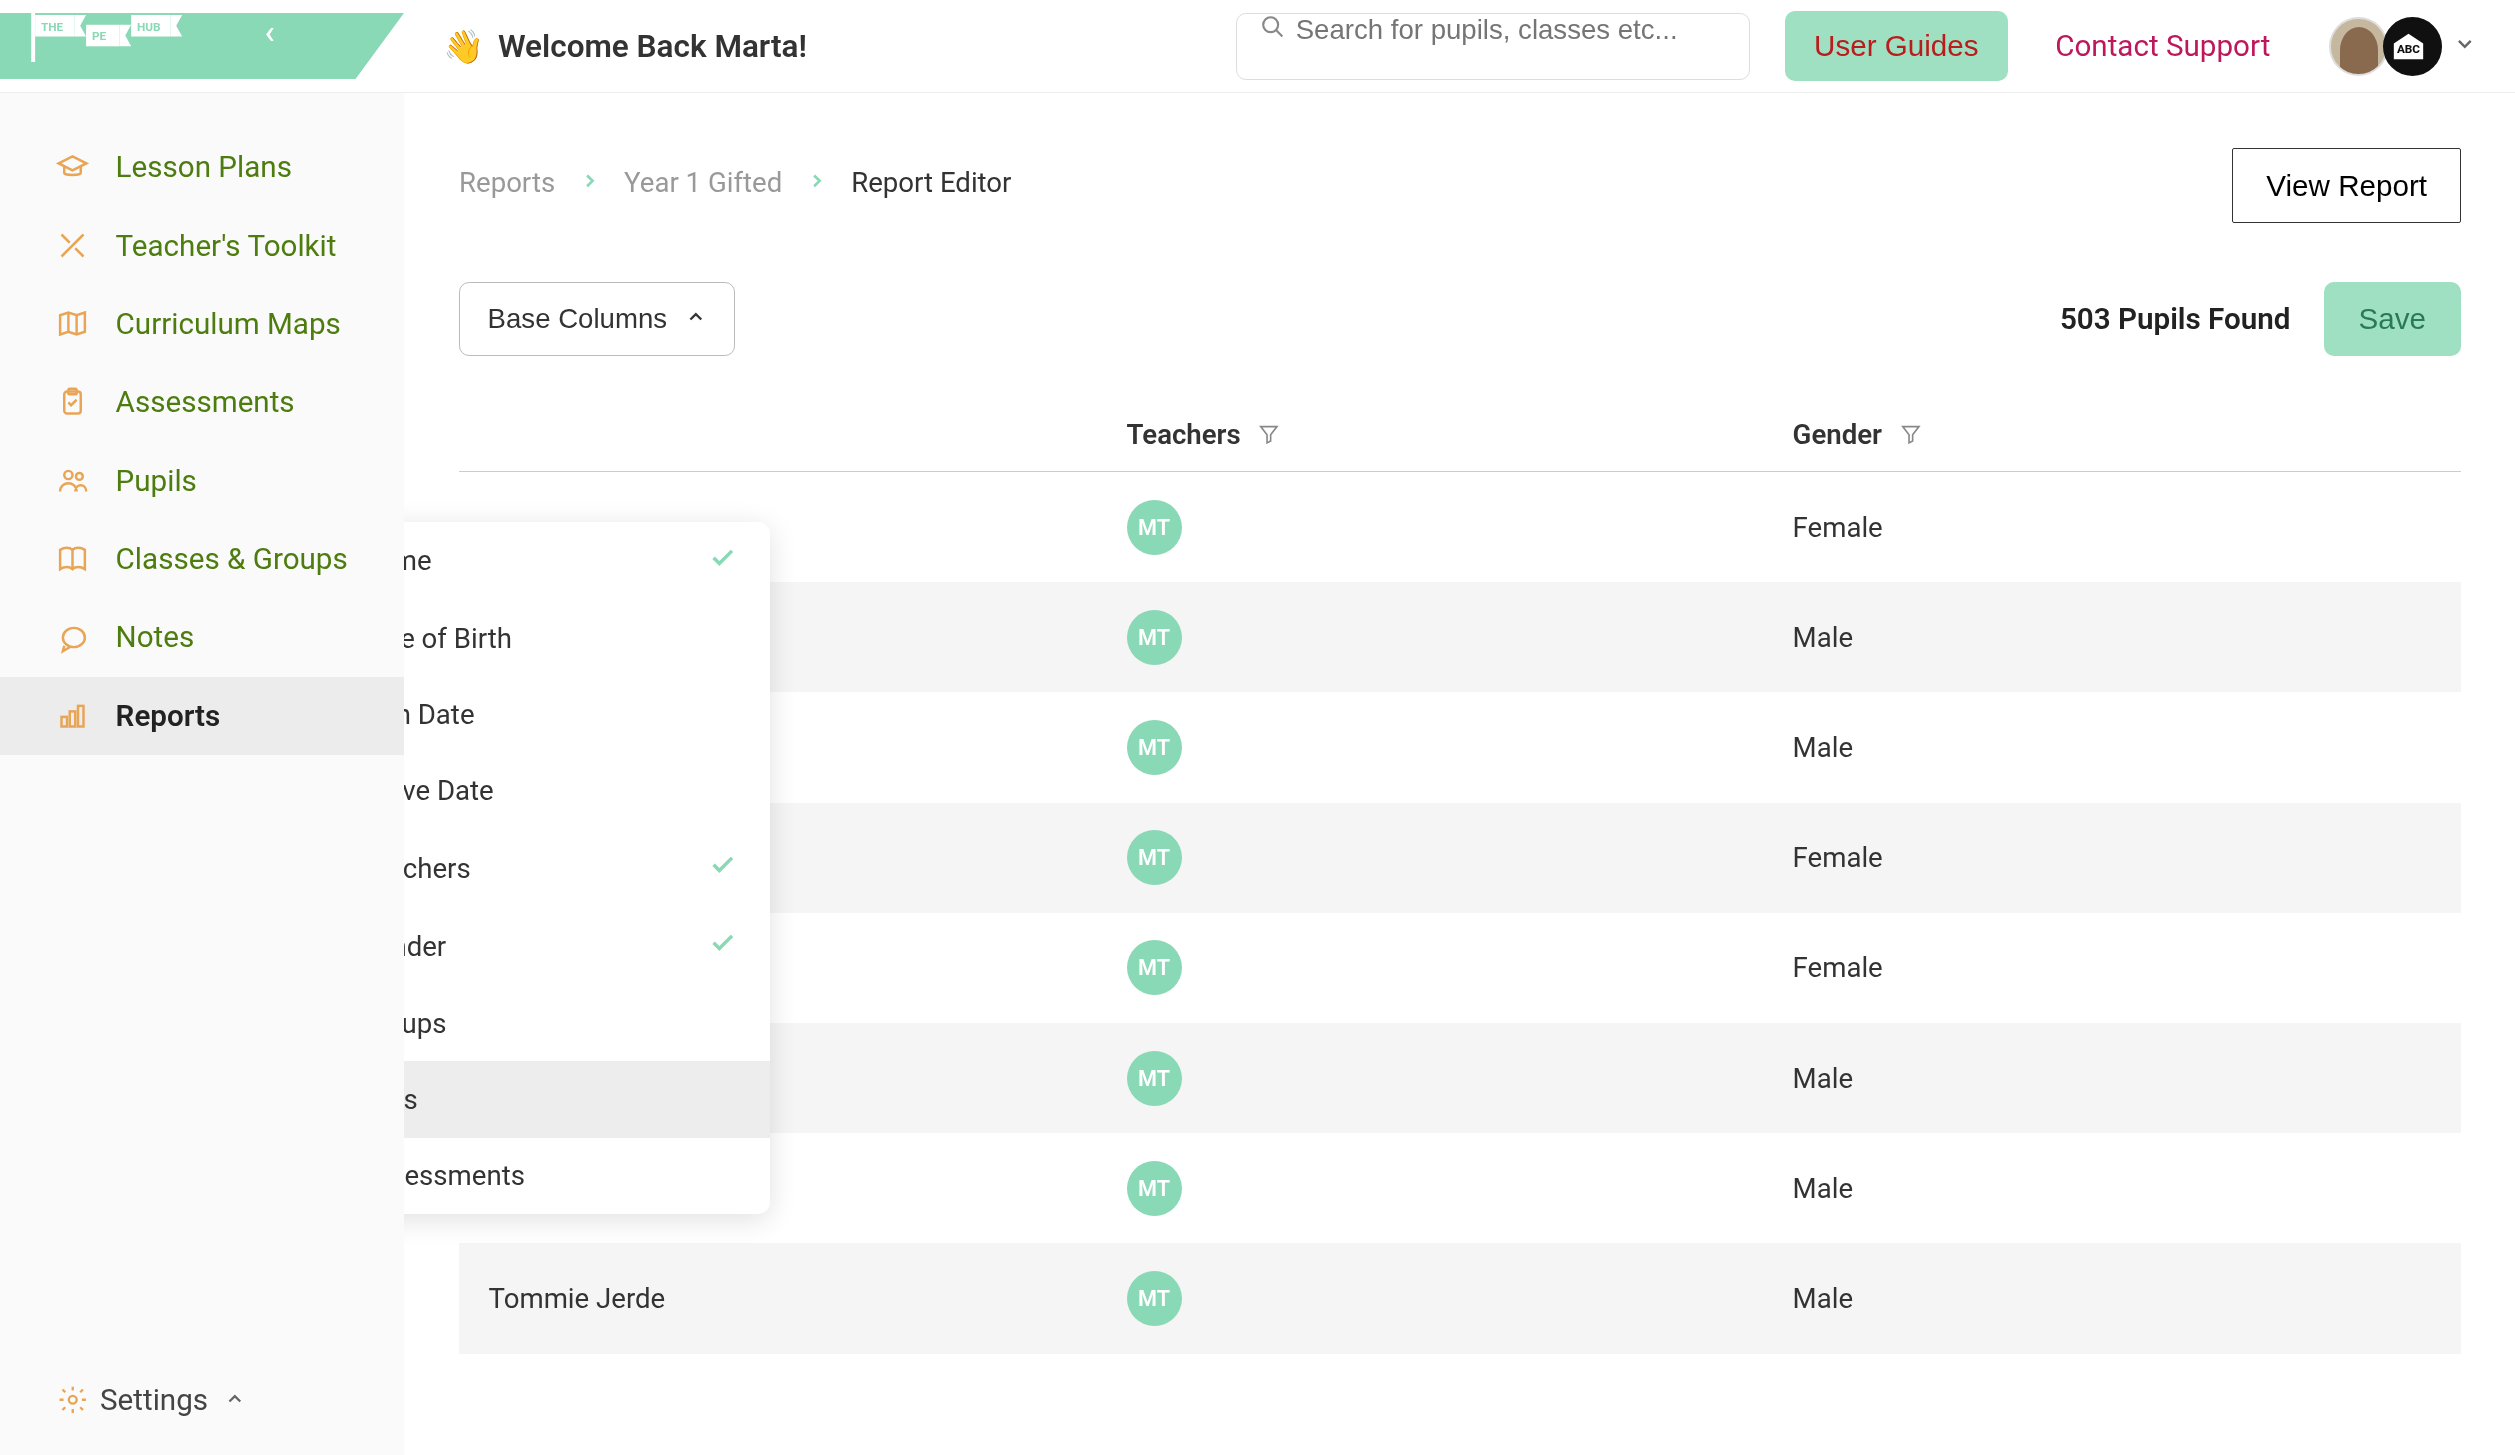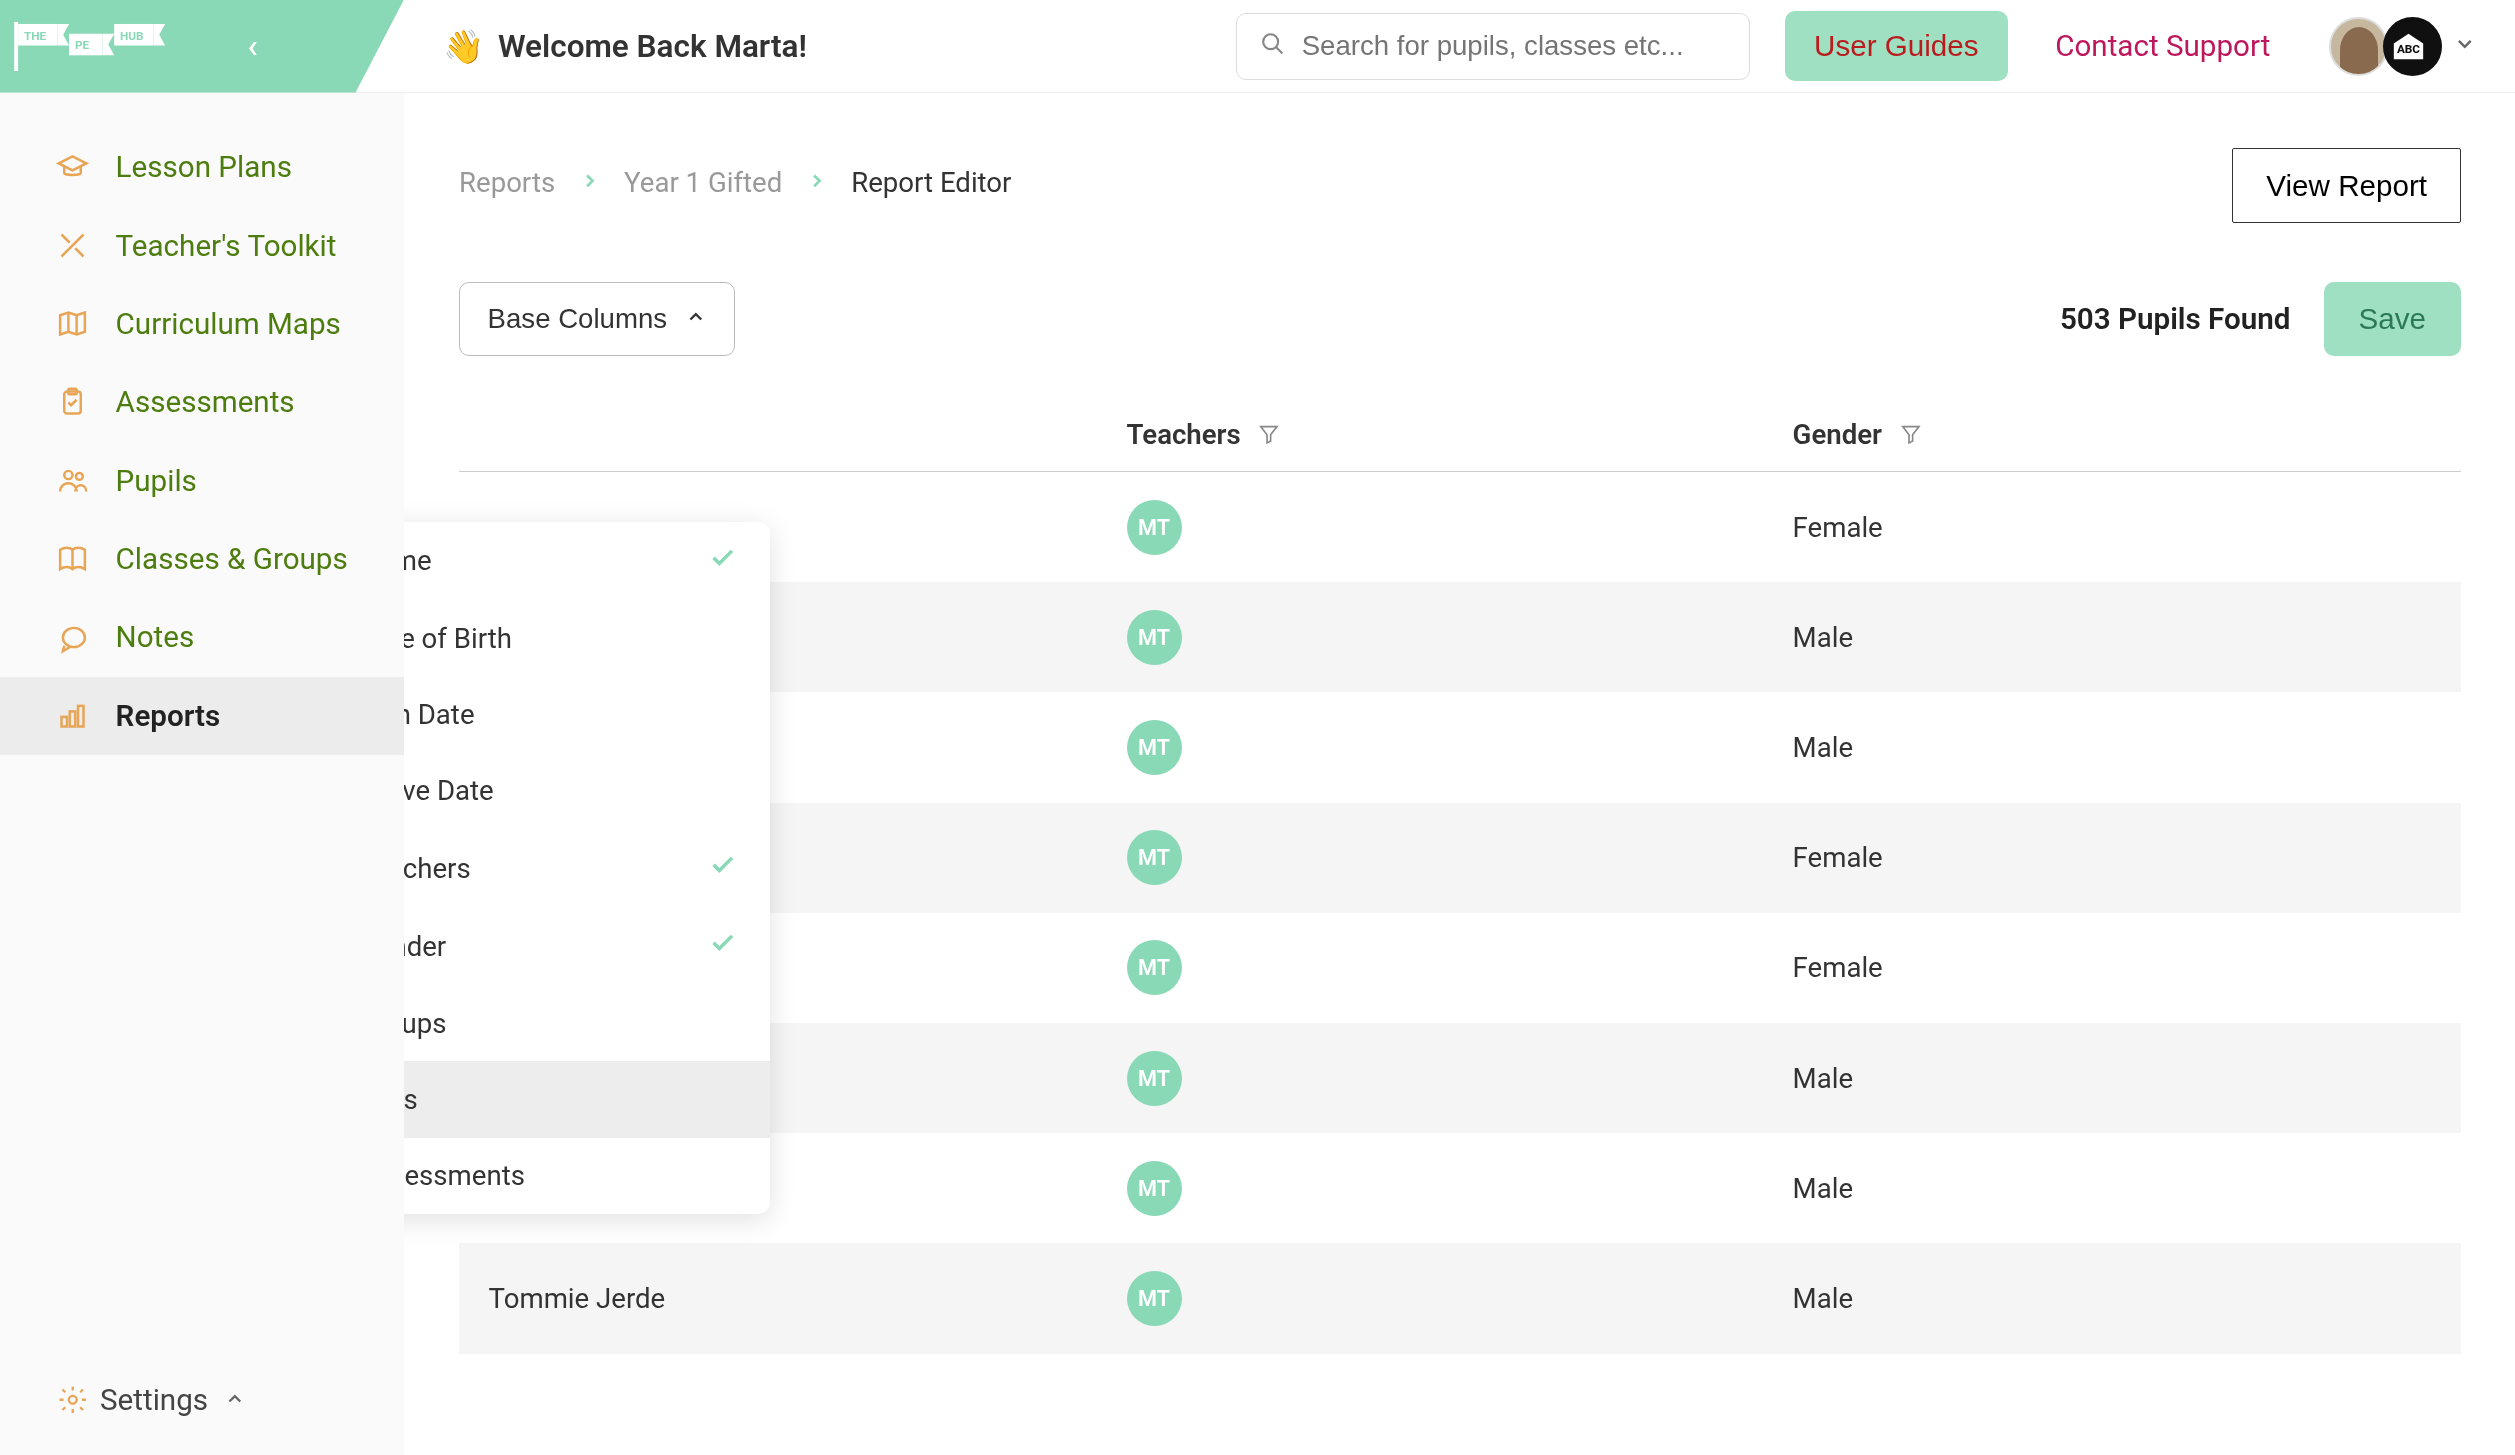--- a/index.html
+++ b/index.html
@@ -17,26 +17,26 @@
 
 .topbar {
   height: 93px;
   display: flex;
   align-items: center;
   border-bottom: 1px solid #eee;
   background: #fff;
 }
 .logo-wrap {
   width: 404px;
-  height: 93px;
+  height: 66px;
   background: #89d8b6;
   display: flex;
-  align-items: center;
+  align-items: flex-start;
   gap: 17.7px;
-  padding-left: 14px;
+  padding-left: 31px;
   position: relative;
   clip-path: polygon(0 0, 100% 0, 88% 100%, 0 100%);
 }
 .logo-flag {
   width: 167px;
   height: 49px;
   display: flex;
   align-items: center;
 }
 .logo-flag svg { display: block; }
@@ -58,23 +58,23 @@
 }
 .wave { font-size: 33px; }
 .search-box {
   margin-left: auto;
   margin-right: 35px;
   width: 514px;
   height: 67px;
   border: 1px solid #ddd;
   border-radius: 9.9px;
   display: flex;
-  align-items: center;
+  align-items: flex-start;
   padding: 0 23.6px;
-  gap: 16px;
+  gap: 10px;
   background: #fff;
 }
 .search-box input {
   border: none;
   outline: none;
   font-size: 27.6px;
   color: #999;
   width: 100%;
   background: transparent;
 }

